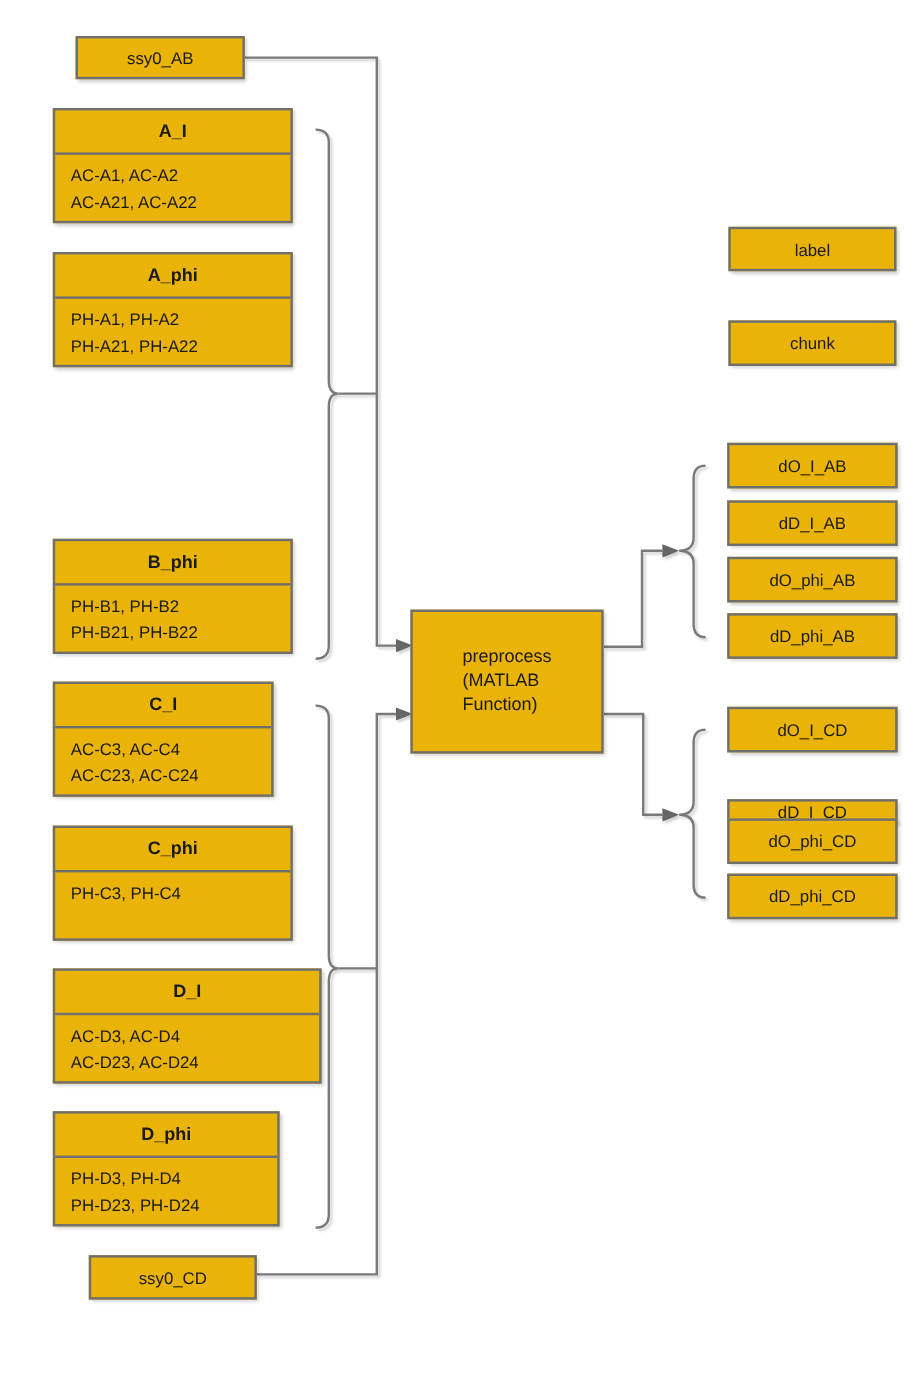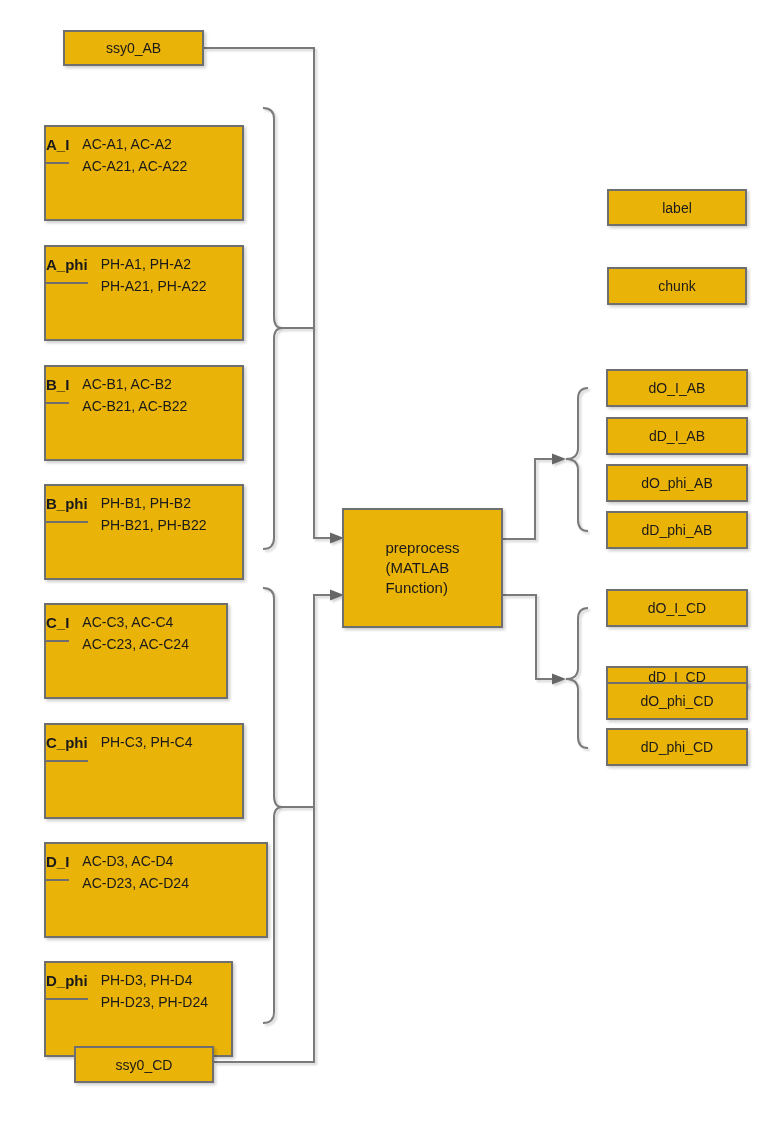--- a/index.html
+++ b/index.html
@@ -15,21 +15,21 @@
     filter:drop-shadow(2px 2px 1px rgba(0,0,0,0.18));}
   .wire{fill:none;stroke:#7a7a7a;stroke-width:2;}
   .ahead{fill:#666666;stroke:none;}
   .box{
     position:absolute;box-sizing:border-box;
     background:#eab308;border:2px solid #6f6f6f;
     box-shadow:2px 2px 3px rgba(0,0,0,0.20);
     display:flex;align-items:center;justify-content:center;
     font-size:14px;
   }
-  .table-box{align-items:stretch;justify-content:flex-start;padding:0;margin-top:35px;}
+  .table-box{flex-direction:column;align-items:stretch;justify-content:flex-start;padding:0;}
   .table-box .hdr{
     height:35px;border-bottom:2px solid #6f6f6f;
     display:flex;align-items:center;justify-content:center;
     font-weight:bold;font-size:15px;
   }
   .table-box .tbody{flex:1;padding:6px 4px 0 13px;line-height:22px;font-size:14px;}
   .proc-box{text-align:left;font-size:15px;line-height:20px;white-space:pre-line;}
   .small{font-size:14px;}
 </style>
 </head>
@@ -73,27 +73,20 @@
   </div>
 
   <div class="box table-box" style="left:44px;top:210px;width:200px;height:96px">
     <div class="hdr">A_phi</div>
     <div class="tbody">
       <div>PH-A1, PH-A2</div>
       <div>PH-A21, PH-A22</div>
     </div>
   </div>
 
-  <div class="box table-box" style="left:44px;top:330px;width:200px;height:96px">
-    <div class="hdr">B_I</div>
-    <div class="tbody">
-      <div>AC-B1, AC-B2</div>
-      <div>AC-B21, AC-B22</div>
-    </div>
-  </div>
 
   <div class="box table-box" style="left:44px;top:449px;width:200px;height:96px">
     <div class="hdr">B_phi</div>
     <div class="tbody">
       <div>PH-B1, PH-B2</div>
       <div>PH-B21, PH-B22</div>
     </div>
   </div>
 
   <div class="box table-box" style="left:44px;top:568px;width:184px;height:96px">

